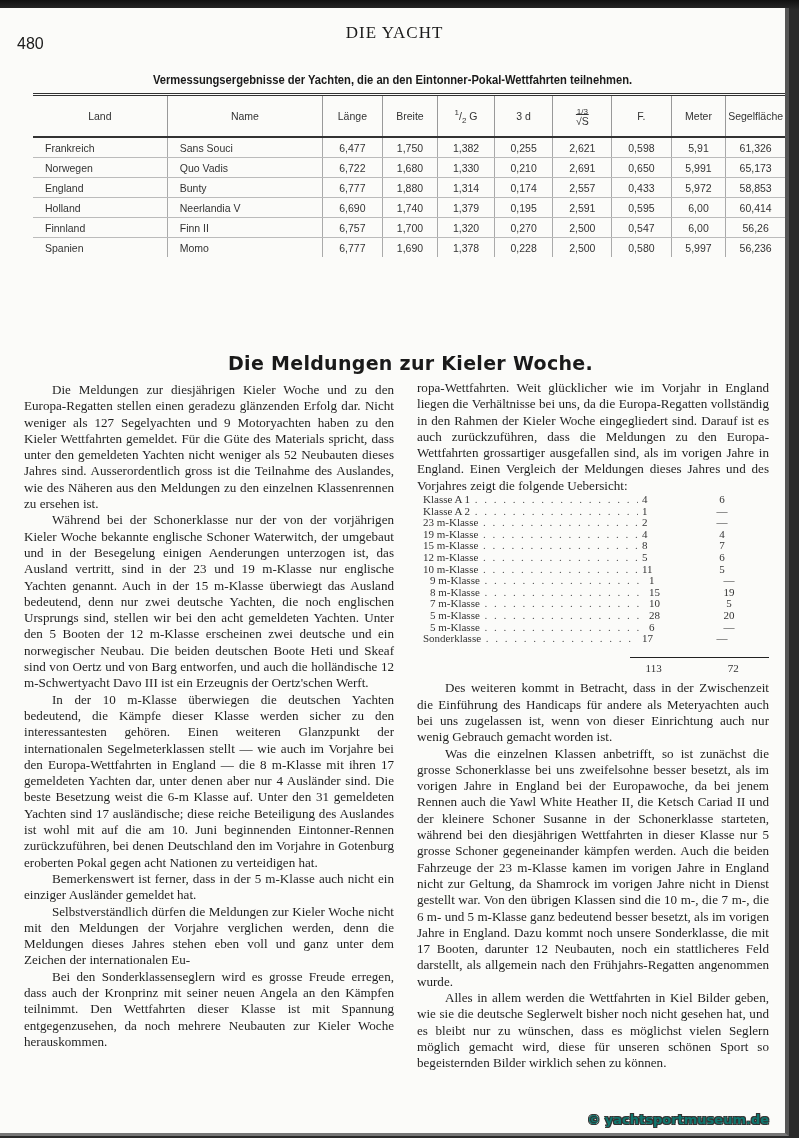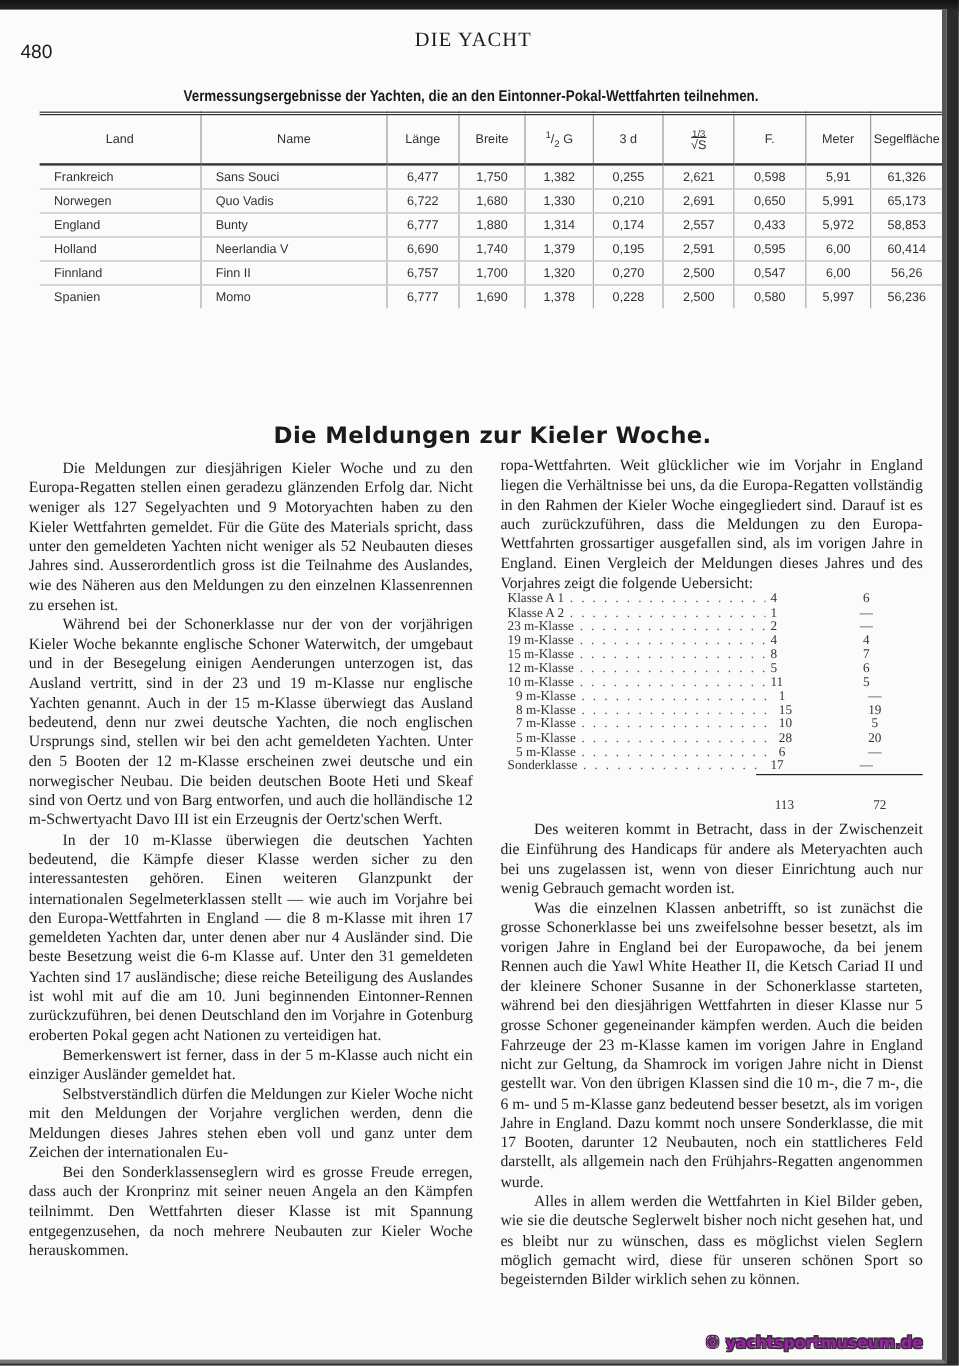--- a/index.html
+++ b/index.html
@@ -67,27 +67,27 @@
   .summary { margin: 0 0 0 6px; font-size: 11px; line-height: 11.6px; color: #333; }
   .summary .hdr { display: flex; justify-content: flex-end; font-size: 11.5px; margin: 2px 0 3px; }
   .summary .hdr span { display: inline-block; }
   .summary .hdr .h1 { width: 70px; text-align: center; }
   .summary .hdr .h2 { width: 82px; text-align: center; }
   .srow { display: flex; align-items: baseline; }
   .srow .lbl { width: 215px; white-space: nowrap; overflow: hidden; }
   .srow .lbl::after { content: " . . . . . . . . . . . . . . . . . . . . . . ."; letter-spacing: 2px; color: #555; }
   .srow .v1 { width: 40px; text-align: left; padding-left: 4px; }
   .srow .v2 { width: 80px; text-align: center; }
-  .srow.total { border-top: 1px solid #222; margin-left: 207px; padding-top: 20px; margin-top: 0; gap: 20px; }
+  .srow.total { border-top: 1px solid #222; margin-left: 207px; padding-top: 5px; margin-top: 12px; gap: 20px; }
   .srow.total .v1 { width: 54px; text-align: center; padding-left: 0; }
   .srow.total .v2 { width: 82px; }
   .watermark {
     position: absolute; right: 16px; bottom: 6px;
     font-family: "DejaVu Sans", sans-serif; font-size: 13px; font-weight: bold;
-    color: #a21caf; text-shadow: -1px -1px 0 #333, 1px -1px 0 #333, -1px 1px 0 #333, 1px 1px 0 #333;
+    color: #0f766e; text-shadow: -1px -1px 0 #333, 1px -1px 0 #333, -1px 1px 0 #333, 1px 1px 0 #333;
   }
 </style>
 </head>
 <body>
 
 <div class="topshadow"></div>
 <div class="page">
   <div class="page-number">480</div>
   <div class="running-head">DIE YACHT</div>
 

